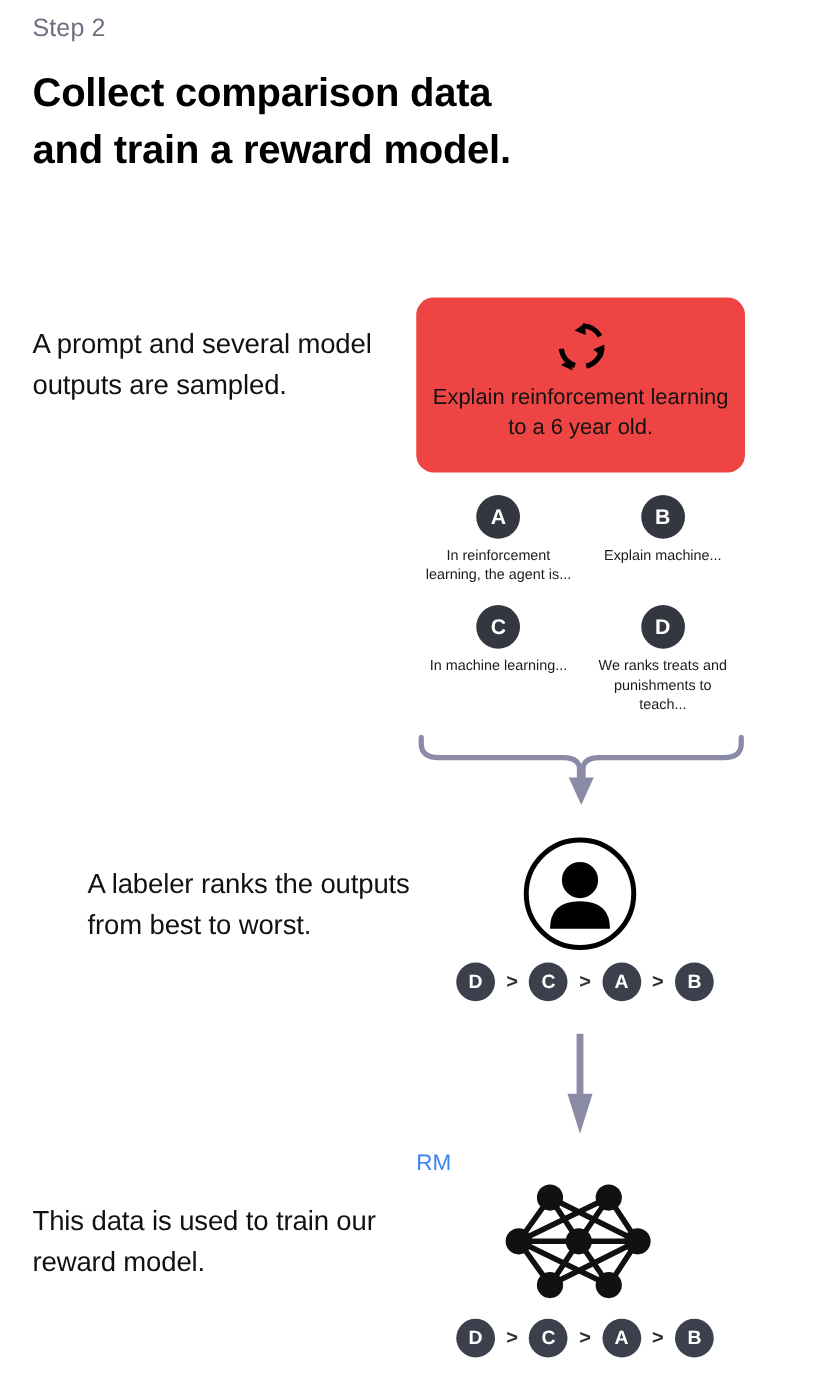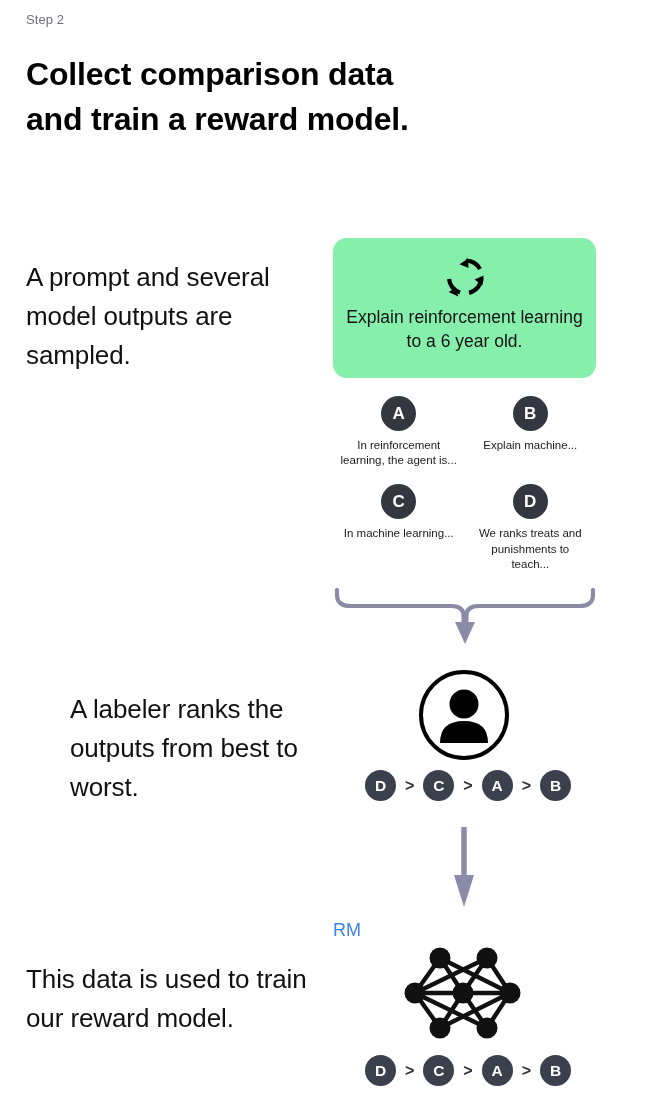--- a/index.html
+++ b/index.html
@@ -14,58 +14,58 @@
     font-family: "Liberation Sans", sans-serif;
     color: #000000;
     overflow: hidden;
   }
 
   
   .step-label {
     position: absolute;
     left: 26px;
     top: 12px;
-    font-size: 13px;
+    font-size: 20px;
     color: #6e6e80;
     letter-spacing: 0.1px;
   }
   .step-title {
     position: absolute;
     left: 26px;
     top: 52px;
     width: 430px;
     font-size: 32px;
     font-weight: bold;
     line-height: 1.42;
     letter-spacing: -0.2px;
     color: #000;
   }
 
   
   .desc {
     position: absolute;
     left: 26px;
     width: 300px;
-    font-size: 26px;
+    font-size: 22px;
     line-height: 1.5;
     color: #111;
     letter-spacing: -0.1px;
   }
   .desc-1 { top: 258px; }
   .desc-2 { top: 690px; margin-left: 44px; }
   .desc-3 { top: 960px; }
 
   
   .prompt-card {
     position: absolute;
     left: 333px;
     top: 238px;
     width: 263px;
     height: 140px;
-    background: #86efac;
+    background: #ef4444;
     border-radius: 14px;
     box-sizing: border-box;
     display: flex;
     flex-direction: column;
     align-items: center;
     justify-content: flex-start;
     padding-top: 16px;
   }
   .cycle-icon {
     width: 46px;

